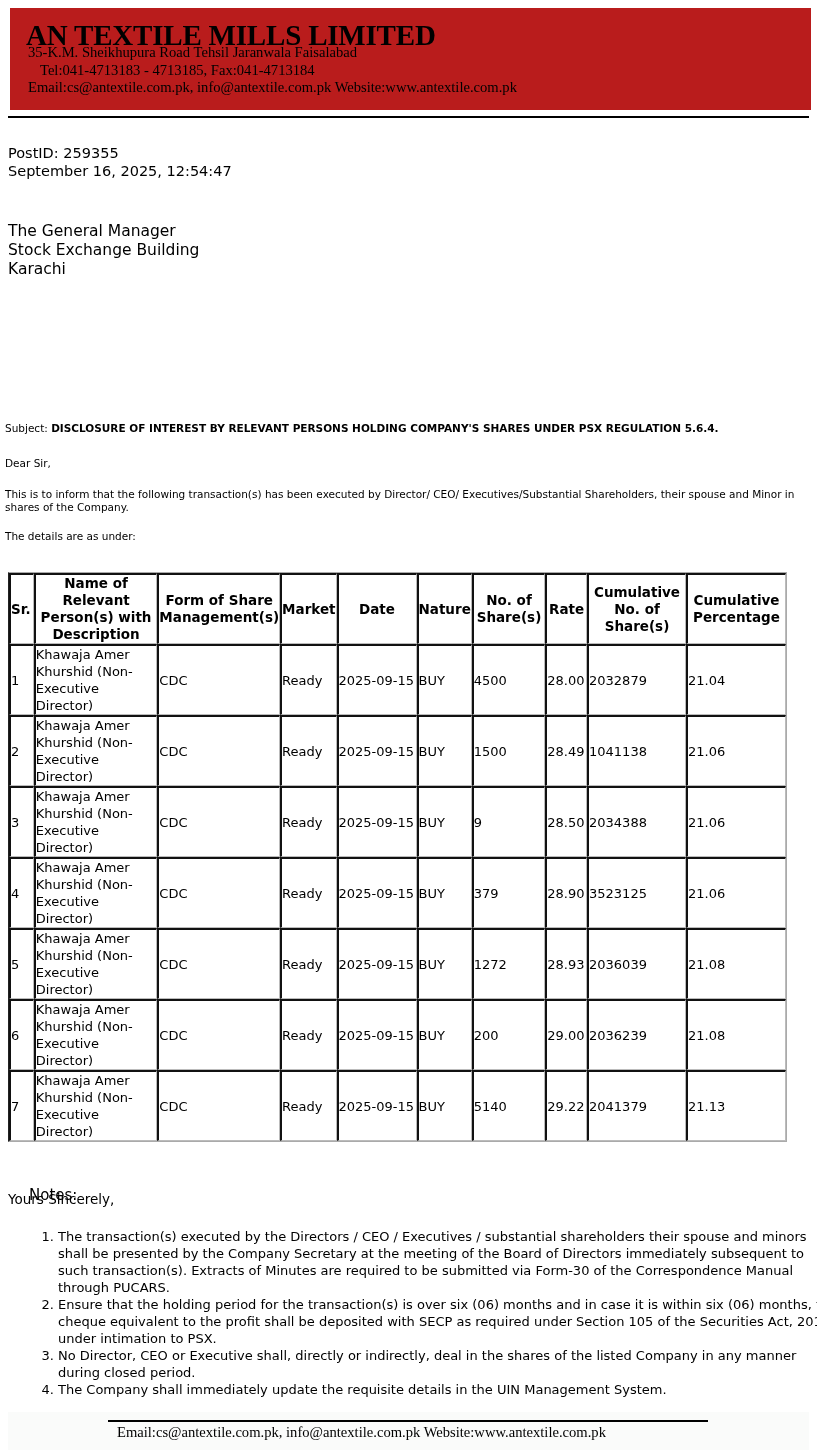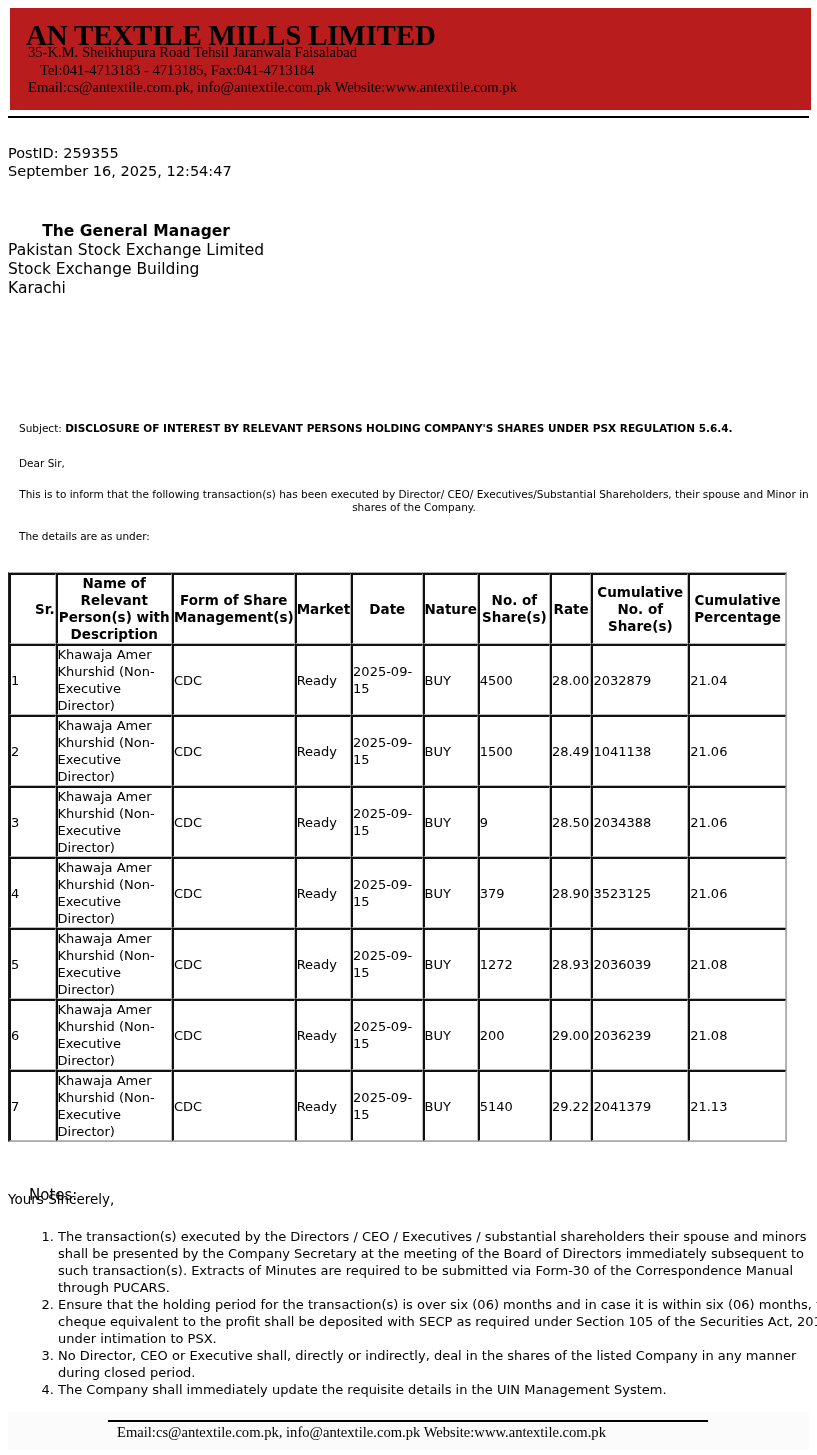--- a/index.html
+++ b/index.html
@@ -8,34 +8,34 @@
   .letterhead { position: absolute; left: 10px; top: 8px; width: 801px; height: 102px; background: #b91c1c; }
   .company-name { position: absolute; left: 16px; top: 11px; font-family: "Liberation Serif", serif; font-weight: bold; font-size: 29px; line-height: 32px; letter-spacing: -0.2px; white-space: nowrap; }
   .lh-line { position: absolute; left: 18px; font-family: "Liberation Serif", serif; font-size: 14.6px; line-height: 17px; white-space: nowrap; }
   .lh-addr { top: 36px; }
   .lh-tel { top: 54px; margin-left: 12px; }
   .lh-email { top: 71px; }
   .rule-top { position: absolute; left: 8px; top: 116px; width: 801px; height: 2px; background: #000; }
 
   .meta { position: absolute; left: 8px; top: 144px; font-size: 14.5px; line-height: 18px; white-space: nowrap; }
   .addressee { position: absolute; left: 8px; top: 222px; font-size: 15.5px; line-height: 19px; white-space: nowrap; }
-  .addressee .gm { font-weight: bold; text-align: center; }
+  .addressee .gm { font-weight: normal; }
 
-  .small { position: absolute; left: 19px; font-size: 10.5px; line-height: 13px; text-align: center; }
+  .small { position: absolute; left: 5px; font-size: 10.5px; line-height: 13px; }
   .subject { top: 422px; white-space: nowrap; }
   .subject b { font-weight: bold; }
   .salutation { top: 457px; }
   .intro { top: 488px; width: 790px; }
   .details { top: 530px; }
 
   table.tx { position: absolute; left: 8px; top: 572px; border-collapse: separate; border-spacing: 0; border: 1px solid; border-color: #aaa #aaa #aaa #222; width: 779px; font-size: 13px; }
   table.tx th, table.tx td { border-left: 2px solid #111; border-top: 2px solid #111; border-right: 1px solid #bbb; border-bottom: 1px solid #bbb; padding: 0; vertical-align: middle; }
   table.tx th { font-weight: bold; text-align: center; line-height: 17px; height: 66px; font-size: 13.5px; }
   table.tx td { height: 66px; line-height: 17px; text-align: left; }
-  table.tx th.sr { text-align: left; padding-left: 24px; }
+  table.tx th.sr { text-align: left; }
 
   .yours { position: absolute; left: 8px; top: 1151px; font-size: 13.5px; line-height: 17px; margin-top: 40px; }
   .notes-label { position: absolute; left: 20px; top: 1189px; font-size: 15px; line-height: 12px; margin-left: 9px; }
   ol.notes { position: absolute; left: 8px; top: 1228px; width: 780px; margin: 0; padding-left: 50px; font-size: 13px; line-height: 17px; }
   ol.notes li { padding-left: 0; }
 
   .footer-band { position: absolute; left: 8px; top: 1412px; width: 801px; height: 38px; background: #fafbfa; }
   .rule-bottom { position: absolute; left: 108px; top: 1420px; width: 600px; height: 2px; background: #000; }
   .footer-text { position: absolute; left: 117px; top: 1424px; font-family: "Liberation Serif", serif; font-size: 14.6px; line-height: 17px; white-space: nowrap; }
 </style>
@@ -50,21 +50,20 @@
 </div>
 <div class="rule-top"></div>
 
 <div class="meta">
   <div>PostID: 259355</div>
   <div>September 16, 2025, 12:54:47</div>
 </div>
 
 <div class="addressee">
   <div class="gm">The General Manager</div>
-  <div>Pakistan Stock Exchange Limited</div>
   <div>Stock Exchange Building</div>
   <div>Karachi</div>
 </div>
 
 <div class="small subject"><span>Subject: </span><b>DISCLOSURE OF INTEREST BY RELEVANT PERSONS HOLDING COMPANY'S SHARES UNDER PSX REGULATION 5.6.4.</b></div>
 <div class="small salutation">Dear Sir,</div>
 <div class="small intro">This is to inform that the following transaction(s) has been executed by Director/ CEO/ Executives/Substantial Shareholders, their spouse and Minor in shares of the Company.</div>
 <div class="small details">The details are as under:</div>
 
 <table class="tx">

